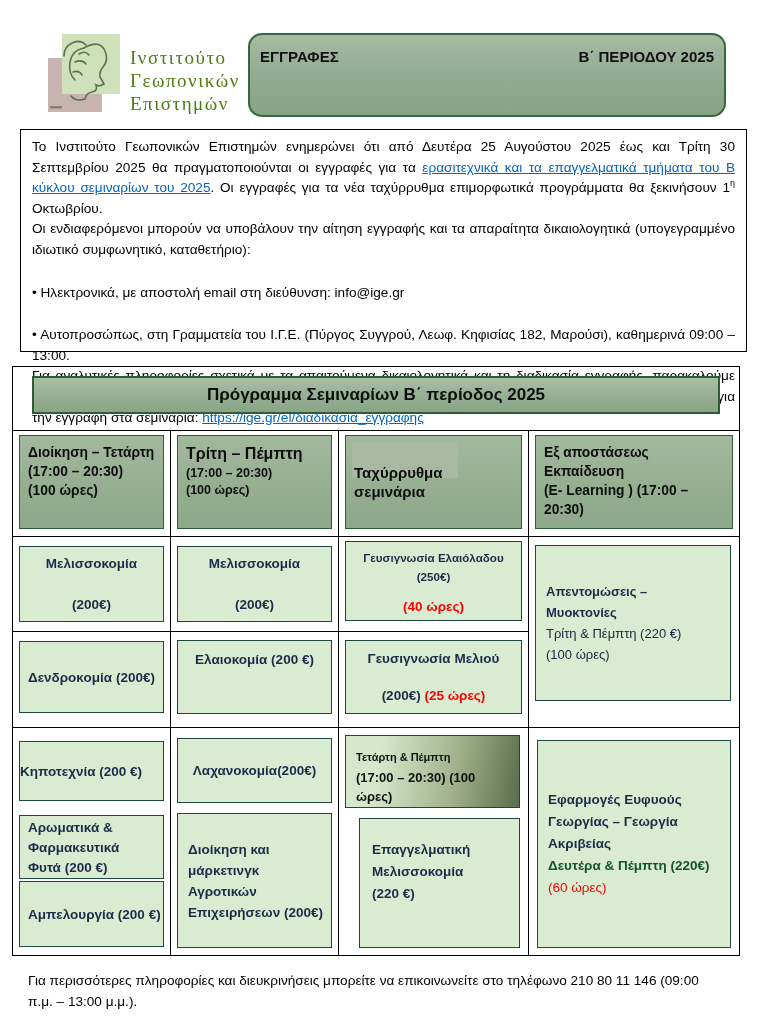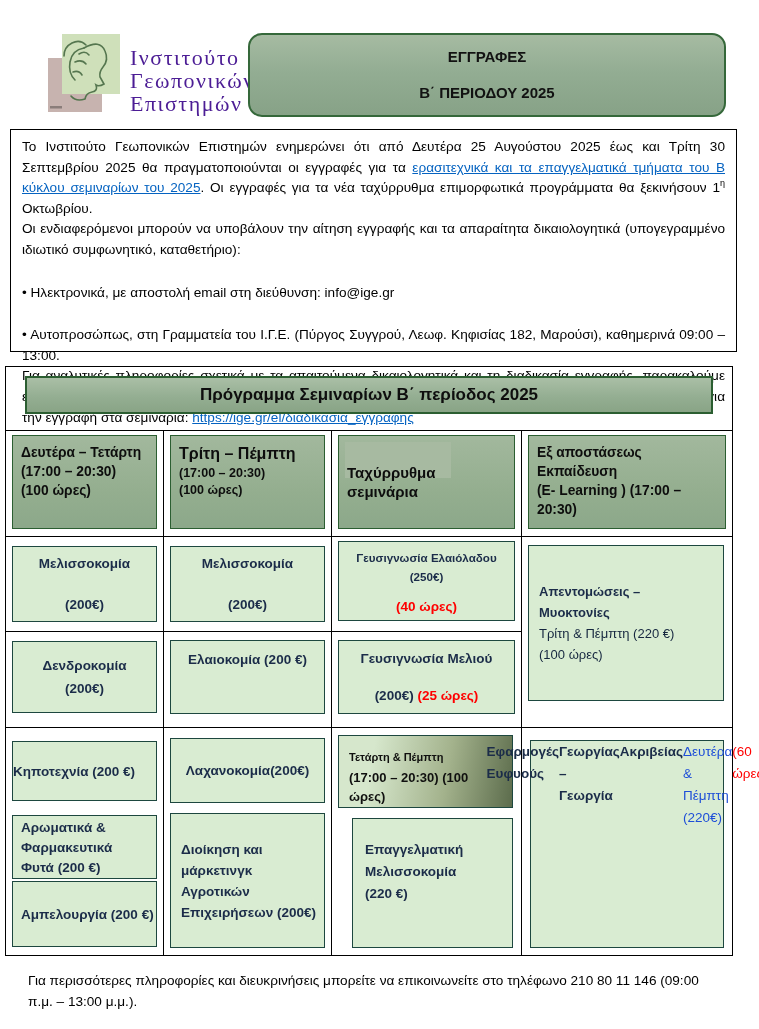--- a/index.html
+++ b/index.html
@@ -3,40 +3,40 @@
 <meta charset="utf-8">
 <style>
   html,body{margin:0;padding:0;background:#ffffff;}
   .page{position:relative;width:759px;height:1029px;background:#ffffff;
         font-family:"Liberation Sans",sans-serif;color:#000;overflow:hidden;}
 
   
   .logo{position:absolute;left:46px;top:32px;display:flex;align-items:flex-start;}
   .logo svg{display:block;}
   .logo-text{margin-left:8px;margin-top:14px;font-family:"Liberation Serif",serif;
-             font-size:22px;line-height:23px;letter-spacing:1.5px;color:#4c1d95;}
+             font-size:19px;line-height:23px;letter-spacing:1.5px;color:#4d7c0f;}
 
   .banner{position:absolute;left:248px;top:33px;width:478px;height:84px;box-sizing:border-box;
           background:linear-gradient(180deg,#a6bba2 0%,#93ad93 45%,#87a287 100%);
           border:2px solid #35683a;border-radius:14px;
-          display:flex;flex-direction:column;justify-content:space-between;
+          display:flex;flex-direction:row;justify-content:space-between;
           padding:13px 10px 14px 10px;text-align:center;
           font-weight:bold;font-size:15px;color:#121212;}
 
   
-  .infobox{position:absolute;left:10px;top:129px;width:727px;height:223px;box-sizing:border-box;
+  .infobox{position:absolute;left:20px;top:129px;width:727px;height:223px;box-sizing:border-box;
            border:1.6px solid #000;padding:7px 11px 4px 11px;
            font-size:13.6px;line-height:20.6px;text-align:justify;}
   .infobox p{margin:0;}
   .infobox .bullet-line{margin-top:22px;}
   .link{color:#0563c1;text-decoration:underline;cursor:pointer;}
   sup{font-size:9px;line-height:0;}
 
   
-  table.prog{position:absolute;left:5px;top:366px;width:727px;
+  table.prog{position:absolute;left:12px;top:366px;width:727px;
              border-collapse:collapse;table-layout:fixed;}
   table.prog td{border:1.6px solid #000;vertical-align:top;padding:0;}
   .r-title td{height:63px;}
   .r-head td{height:105px;}
   .r-c td{height:94px;}
   .r-d td{height:95px;}
   .r-e td{height:227px;}
 
   .title-bar{margin:9px 19px 0 19px;height:38px;box-sizing:border-box;
              background:linear-gradient(180deg,#aabfa6 0%,#94ae92 55%,#89a486 100%);
@@ -59,21 +59,21 @@
 
   
   .box-cc{margin:9px 6px 0 6px;height:76px;display:flex;flex-direction:column;
           justify-content:space-between;align-items:center;text-align:center;padding:7px 4px;}
   .box-olive{margin:4px 6px 0 6px;height:80px;text-align:center;padding:6px 4px;}
   .box-olive .tiny{font-size:11.6px;}
   .box-olive .red{display:block;margin-top:11px;font-size:13.5px;}
   .box-pest{margin:8px 8px 0 6px;height:156px;display:flex;flex-direction:column;
             justify-content:center;padding:6px 10px;font-size:13px;line-height:21px;}
   .box-pest .nrm{font-weight:normal;color:#15263f;}
-  .box-dend{margin:9px 6px 0 6px;height:72px;display:flex;flex-direction:column;
+  .box-dend{margin:9px 6px 0 6px;height:72px;display:flex;flex-direction:row;
             justify-content:center;align-items:center;text-align:center;gap:4px;}
   .box-elaio{margin:8px 6px 0 6px;height:74px;text-align:center;padding-top:9px;}
   .box-honey{margin:8px 6px 0 6px;height:74px;display:flex;flex-direction:column;
              justify-content:space-between;text-align:center;padding:8px 4px;}
 
   
   .stack{display:flex;flex-direction:column;height:100%;box-sizing:border-box;}
   .box-kipo{margin:13px 6px 0 6px;height:60px;display:flex;align-items:center;
             justify-content:flex-start;}
   .box-arom{margin:14px 6px 0 6px;height:64px;padding:2px 8px;line-height:20px;}
@@ -81,23 +81,23 @@
   .box-laxano{margin:10px 6px 0 6px;height:65px;display:flex;flex-direction:row;
               align-items:center;justify-content:center;text-align:right;}
   .box-dioik{margin:10px 6px 0 6px;height:135px;display:flex;flex-direction:column;
              justify-content:center;padding-left:10px;line-height:21px;}
   .box-wedthu{margin:7px 8px 0 6px;height:73px;padding:10px 10px;
               background:linear-gradient(100deg,#d6e7cc 20%,#a3b28c 62%,#5c6c4c 100%);
               color:#10100f;}
   .box-wedthu .t{font-size:11px;line-height:22px;}
   .box-wedthu .d{font-size:13px;}
   .box-probee{margin:10px 8px 0 20px;height:130px;padding:20px 10px 0 12px;line-height:22px;}
-  .box-smart{margin:12px 8px 0 8px;height:208px;display:flex;flex-direction:row;
+  .box-smart{margin:12px 8px 0 8px;height:208px;display:flex;flex-direction:column;
              justify-content:center;padding:0 10px;line-height:22px;}
-  .box-smart .nrm{font-weight:normal;color:#1d4ed8;}
+  .box-smart .nrm{font-weight:bold;color:#14532d;}
   .box-smart .red{font-weight:normal;}
 
   .footer{position:absolute;left:28px;top:970px;width:692px;margin:0;
           font-size:13.6px;line-height:21px;}
 </style>
 </head>
 <body>
 
 <div class="page">
 
@@ -144,21 +144,21 @@
       </colgroup>
     <tbody>
         <tr class="r-title">
       <td colspan="4">
         <div class="title-bar">Πρόγραμμα Σεμιναρίων Β΄ περίοδος  2025</div>
       </td>
     </tr>
     <tr class="r-head">
       <td>
         <div class="hbox">
-          <div>Δευτέρα – Τετάρτη</div>
+          <div>Διοίκηση – Τετάρτη</div>
           <div>(17:00 – 20:30)</div>
           <div>(100 ώρες)</div>
         </div>
       </td>
       <td>
         <div class="hbox">
           <div class="big">Τρίτη – Πέμπτη</div>
           <div class="small">(17:00 – 20:30)</div>
           <div class="small">(100 ώρες)</div>
         </div>

